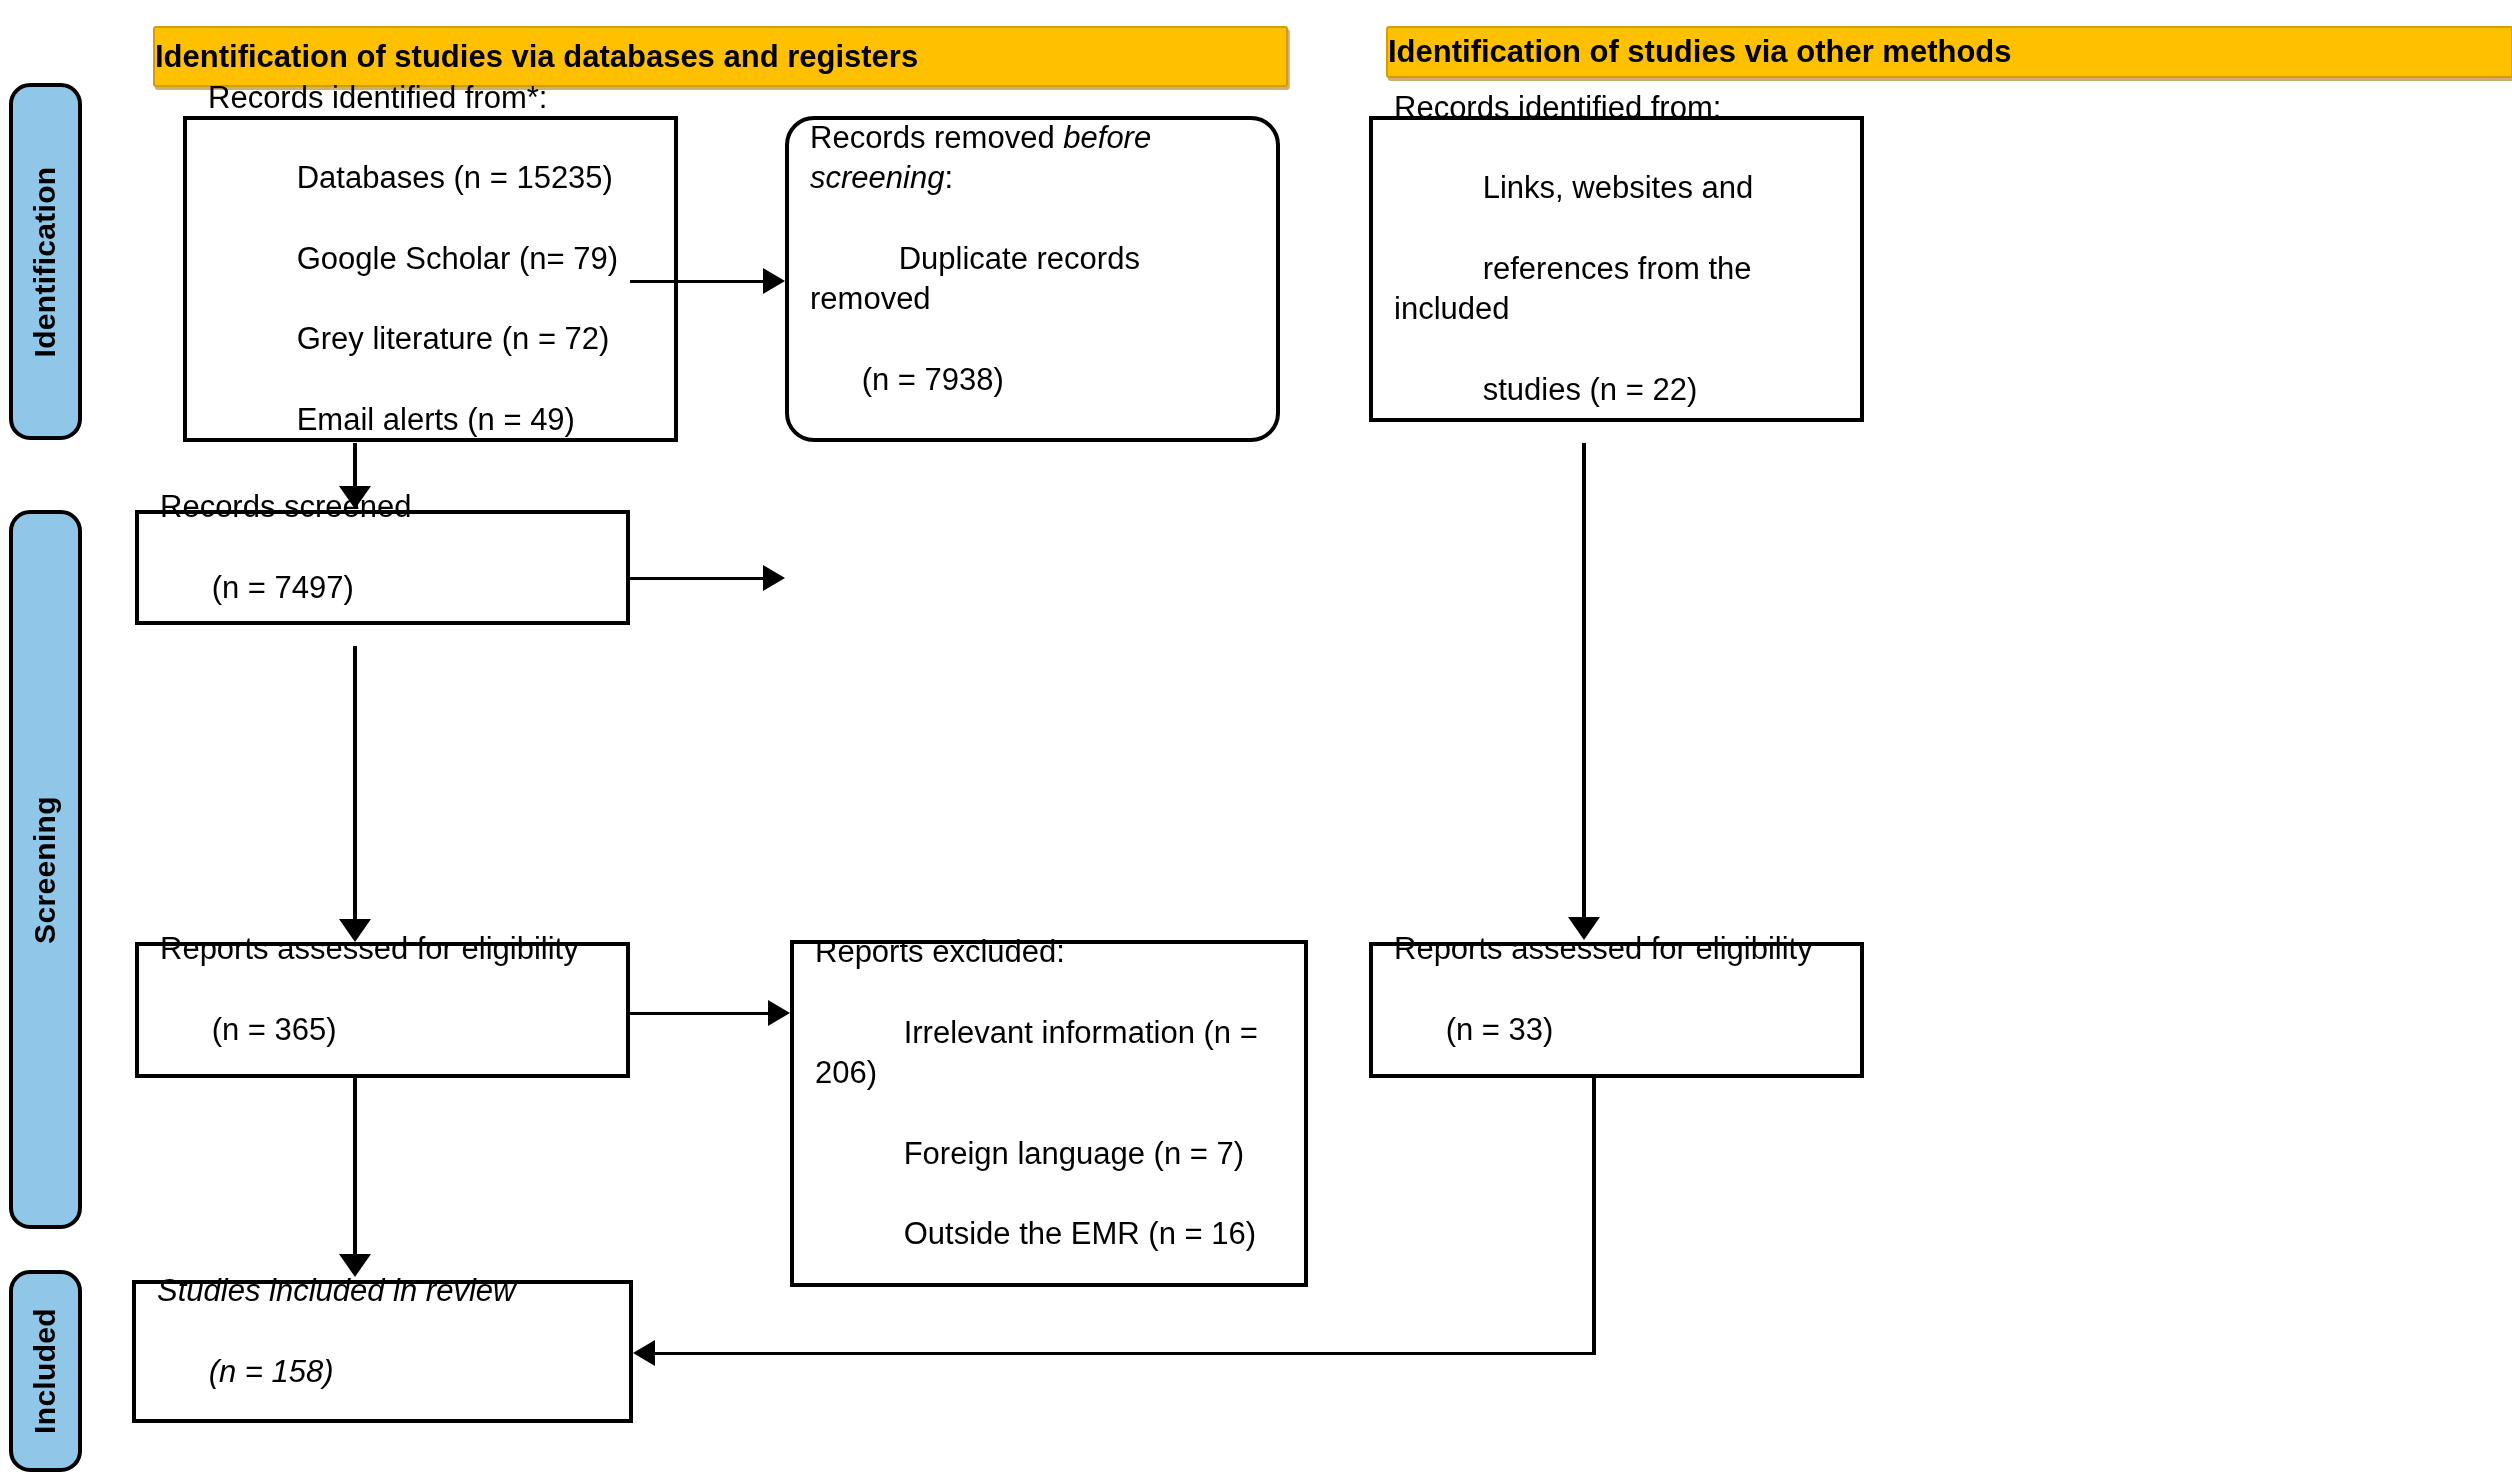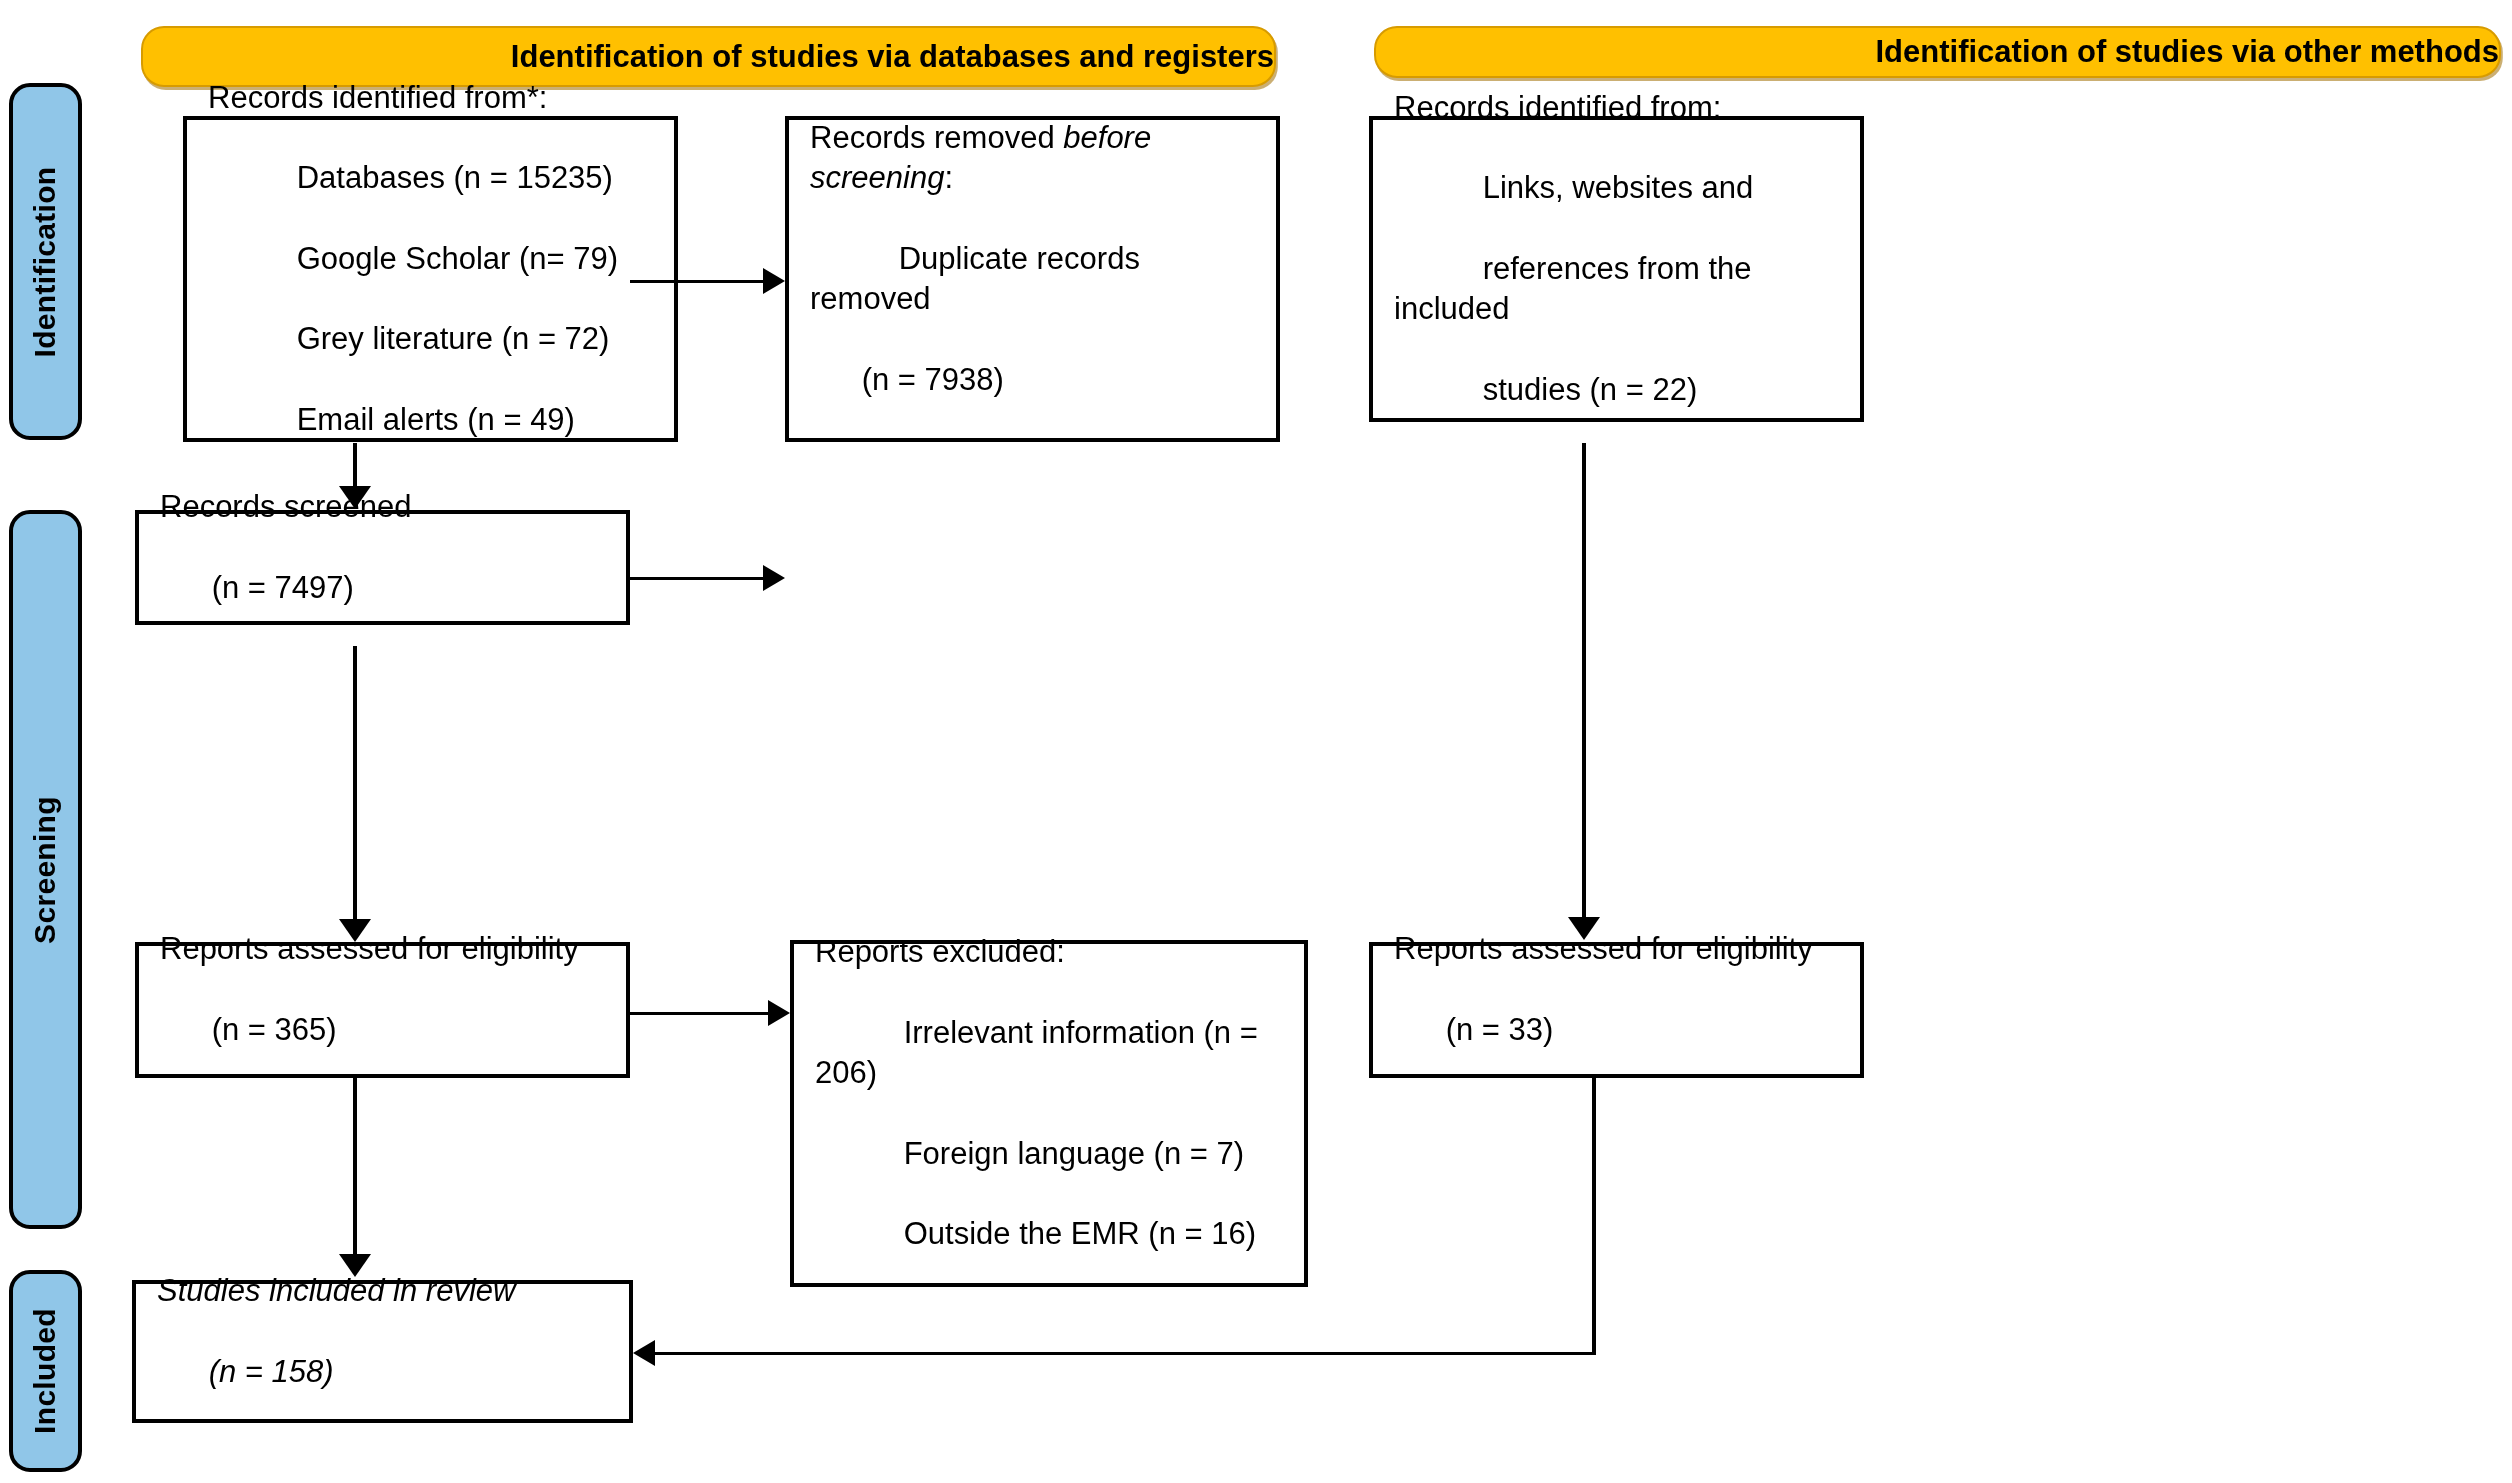--- a/index.html
+++ b/index.html
@@ -38,26 +38,27 @@
     letter-spacing: 0.3px;
     color: #000000;
     font-family: "Liberation Sans", sans-serif;
   }
 
   
   .banner {
     position: absolute;
     background: #ffc000;
     border: 2.4px solid #d79b00;
-    border-radius: 23px;
+    border-radius: 3px;
     box-sizing: border-box;
     display: flex;
     align-items: center;
-    justify-content: flex-end;
+    justify-content: flex-start;
     box-shadow: 1.8px 3.1px 0 rgba(160,110,0,0.55);
+    margin-left: 12px;
   }
   .banner .banner-label {
     font-weight: bold;
     font-size: 31px;
     color: #000000;
     text-align: center;
     white-space: nowrap;
     font-family: "Liberation Sans", sans-serif;
   }
 
@@ -153,21 +154,21 @@
 
   <div class="node-box" style="left:135px; top:116px; width:495px; height:326px;margin-left:48px;">
     <div class="node-text"><span>Records identified from*:</span><br>
       <span class="ind"></span><span>Databases (n = 15235)</span><br>
       <span class="ind"></span><span>Google Scholar (n= 79)</span><br>
       <span class="ind"></span><span>Grey literature (n = 72)</span><br>
       <span class="ind"></span><span>Email alerts (n = 49)</span>
     </div>
   </div>
 
-  <div class="node-box" style="left:785px; top:116px; width:495px; height:326px;">
+  <div class="node-box" style="left:785px; top:116px; width:495px; height:326px;border-radius:29px;">
     <div class="node-text"><span>Records removed </span><em>before screening</em><span>:</span><br>
       <span class="ind"></span><span>Duplicate records removed</span><br>
       <span>(n = 7938)</span>
     </div>
   </div>
 
   <div class="node-box" style="left:1369px; top:116px; width:495px; height:306px;">
     <div class="node-text"><span>Records identified from:</span><br>
       <span class="ind"></span><span>Links, websites and</span><br>
       <span class="ind"></span><span>references from the included</span><br>

